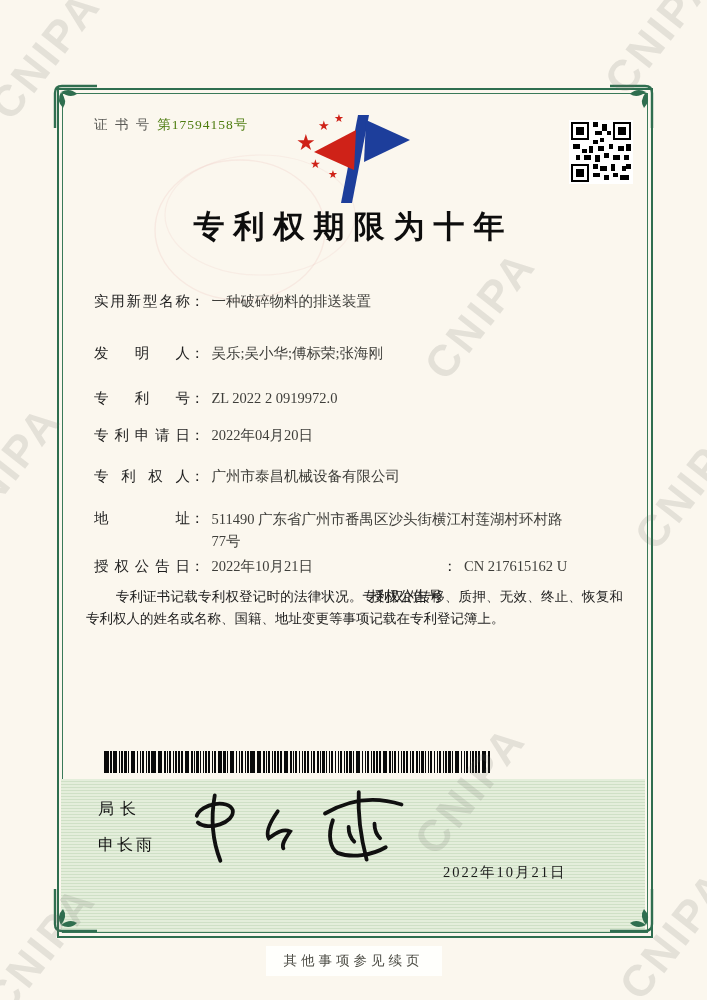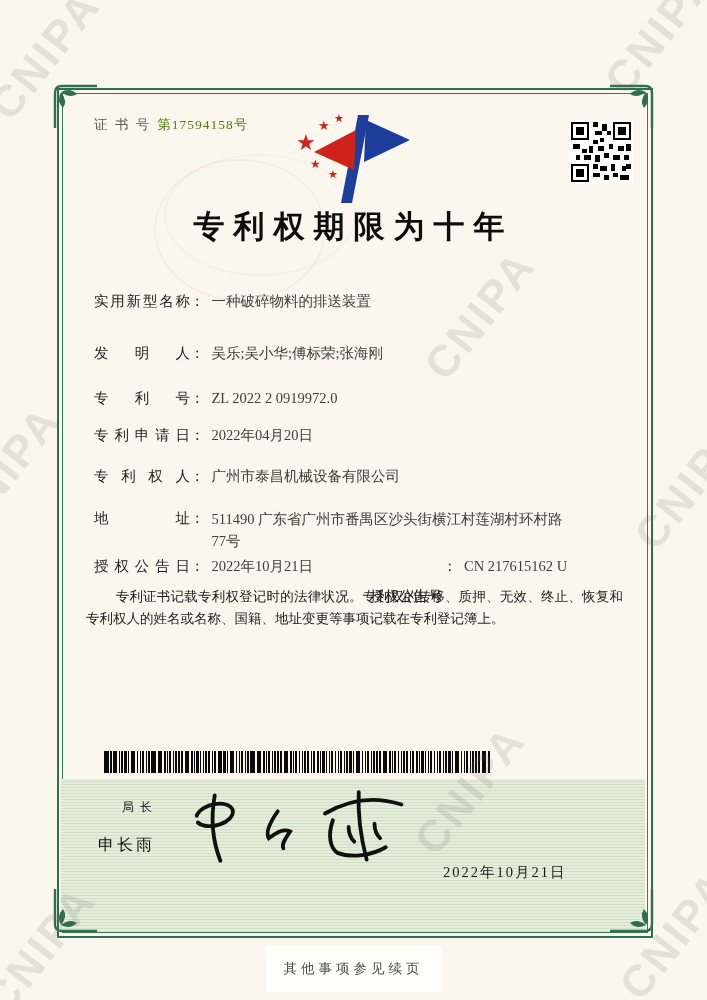--- a/index.html
+++ b/index.html
@@ -50,31 +50,31 @@
   .barcode{position:absolute;left:104px;top:751px;width:386px;height:22px;z-index:6;
     background-image:
       repeating-linear-gradient(90deg,#0a0a0a 0 1.5px,transparent 1.5px 3px),
       repeating-linear-gradient(90deg,#0a0a0a 0 1px,transparent 1px 5.5px),
       repeating-linear-gradient(90deg,transparent 0 2px,#0a0a0a 2px 3.5px,transparent 3.5px 9px);}
 
   
   .band{position:absolute;left:61px;top:779px;width:584px;height:153px;z-index:4;
     background-color:#e2ecd9;
     background-image:repeating-linear-gradient(0deg,#cfe0c6 0 1px,#e4eedb 1px 3px);}
-  .officer-title{position:absolute;left:37px;top:20px;font-size:12px;letter-spacing:6px;color:#111;margin-left:24px;}
+  .officer-title{position:absolute;left:37px;top:20px;font-size:16px;letter-spacing:6px;color:#111;}
   .officer-name{position:absolute;left:37px;top:56px;font-size:16px;letter-spacing:3px;color:#111;}
   .signature{position:absolute;left:120px;top:2px;width:270px;height:92px;}
   .sign-date{position:absolute;left:382px;top:84px;font-size:14.5px;letter-spacing:2px;color:#1c1c1c;}
   .page-info{position:absolute;left:0;right:0;top:126px;text-align:center;
     font-size:12.5px;color:#3c3c38;letter-spacing:2px;}
 
   
   .footer-note{position:absolute;left:0;right:0;top:946px;text-align:center;z-index:10;}
   .footer-note span{display:inline-block;background:rgba(255,255,253,.92);
-    padding:14px 18px;font-size:13.5px;letter-spacing:4px;color:#4c4c44;}
+    padding:6px 18px;font-size:13.5px;letter-spacing:4px;color:#4c4c44;}
 
   
   .wm{position:absolute;z-index:60;pointer-events:none;
     font-family:"Liberation Sans","DejaVu Sans",sans-serif;font-weight:bold;
     font-size:44px;letter-spacing:3px;color:rgba(110,110,108,.16);
     transform:translate(-50%,-50%) rotate(-52deg);white-space:nowrap;}
 </style>
 </head>
 <body>
 

